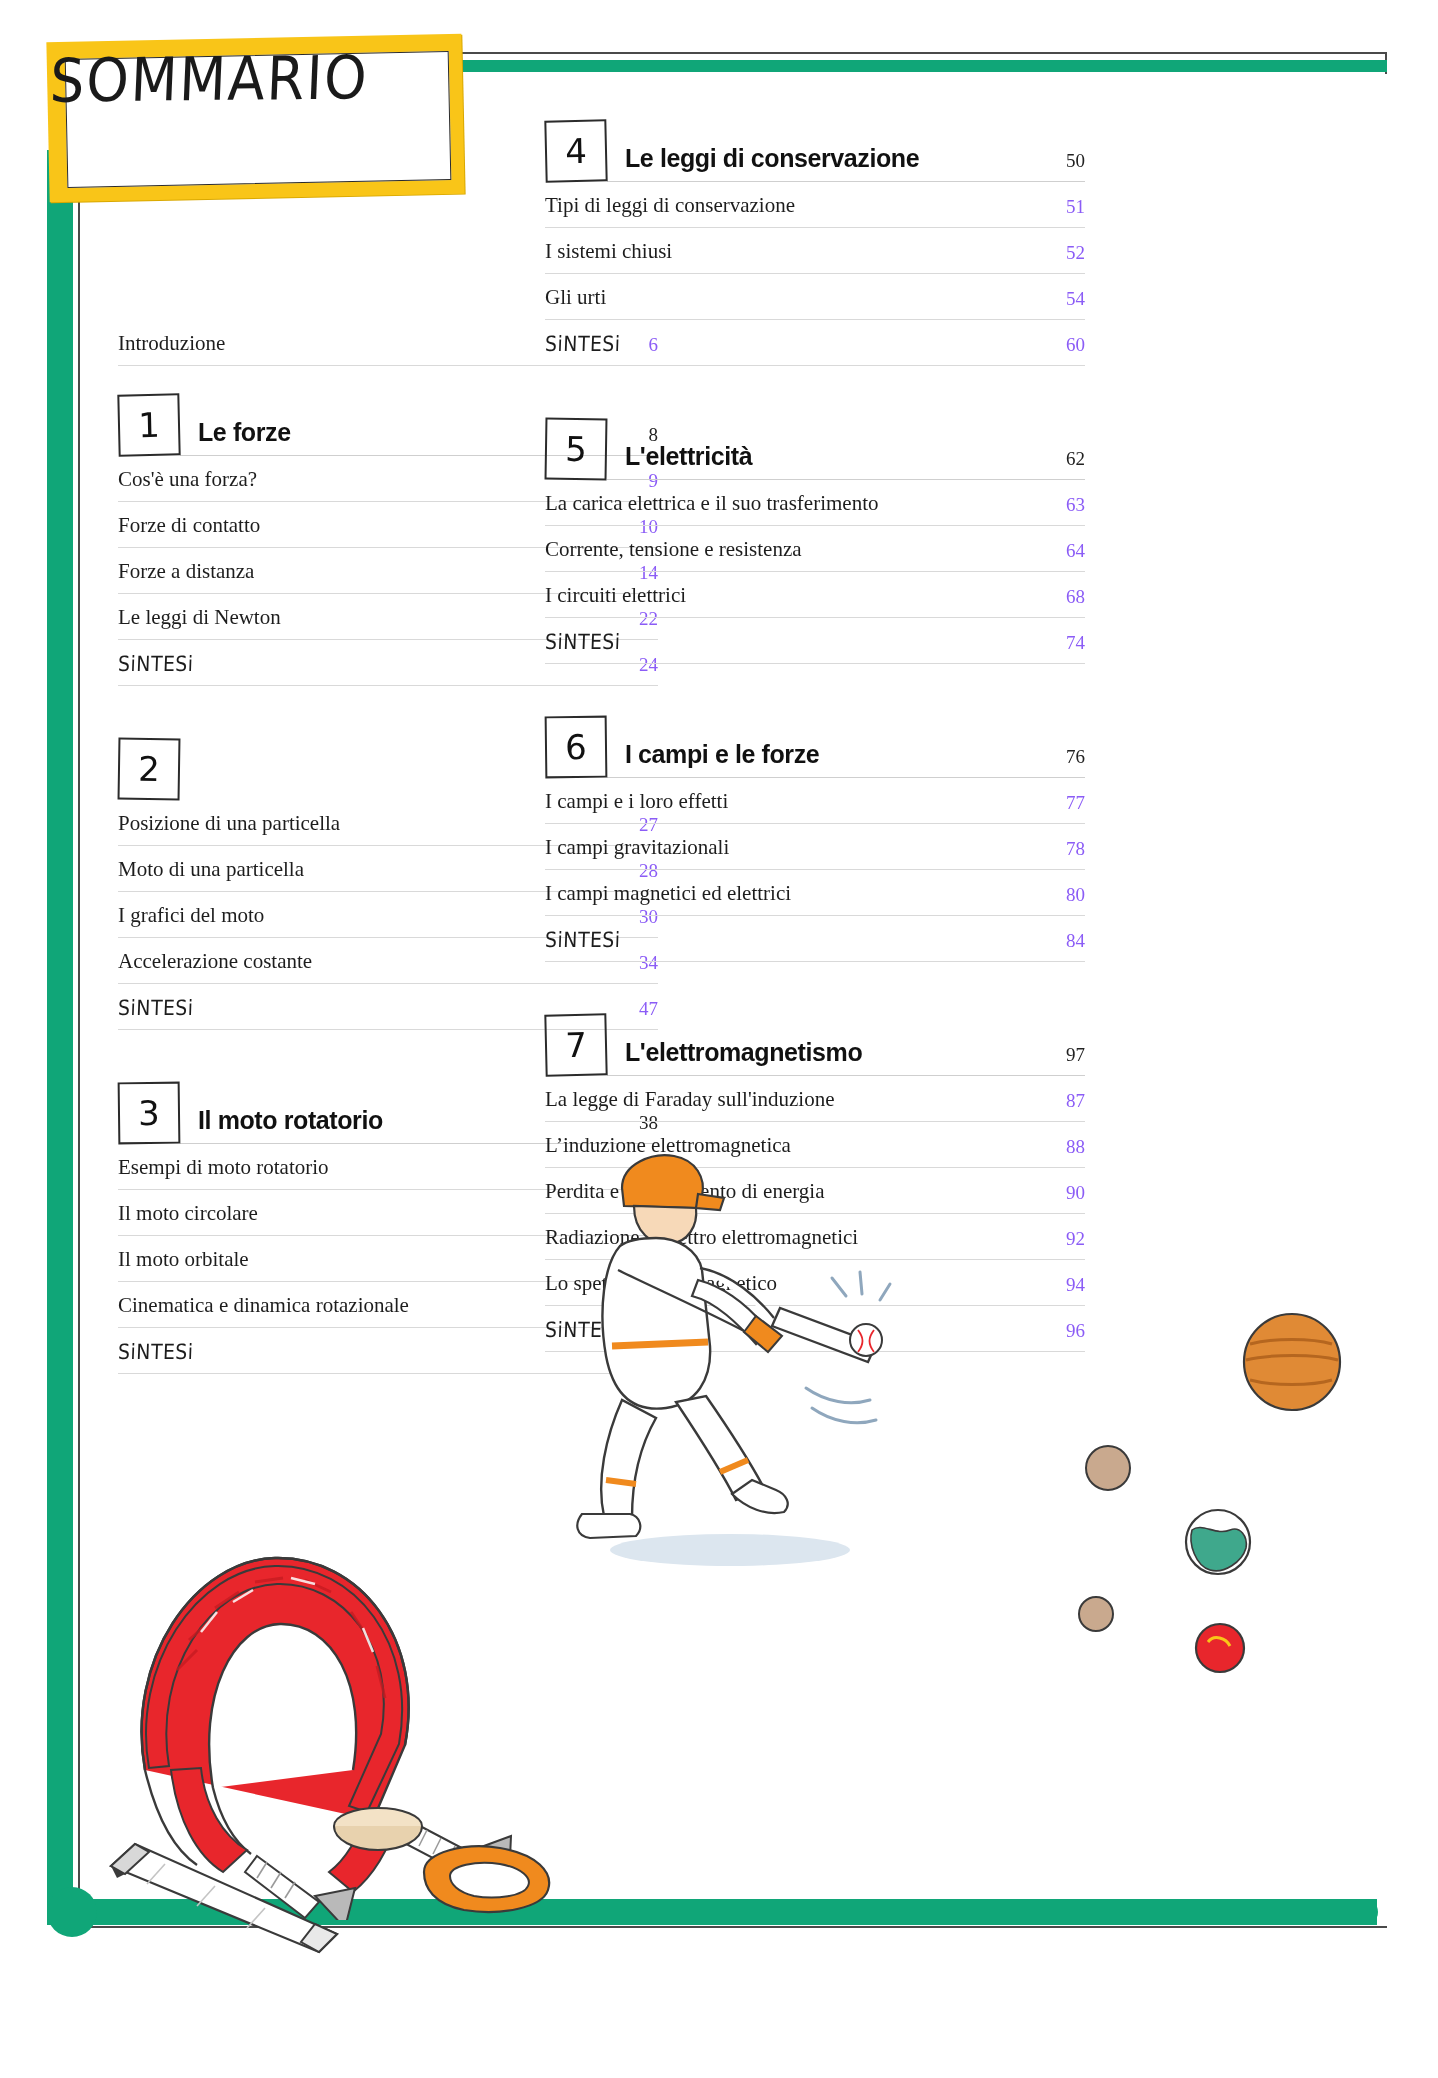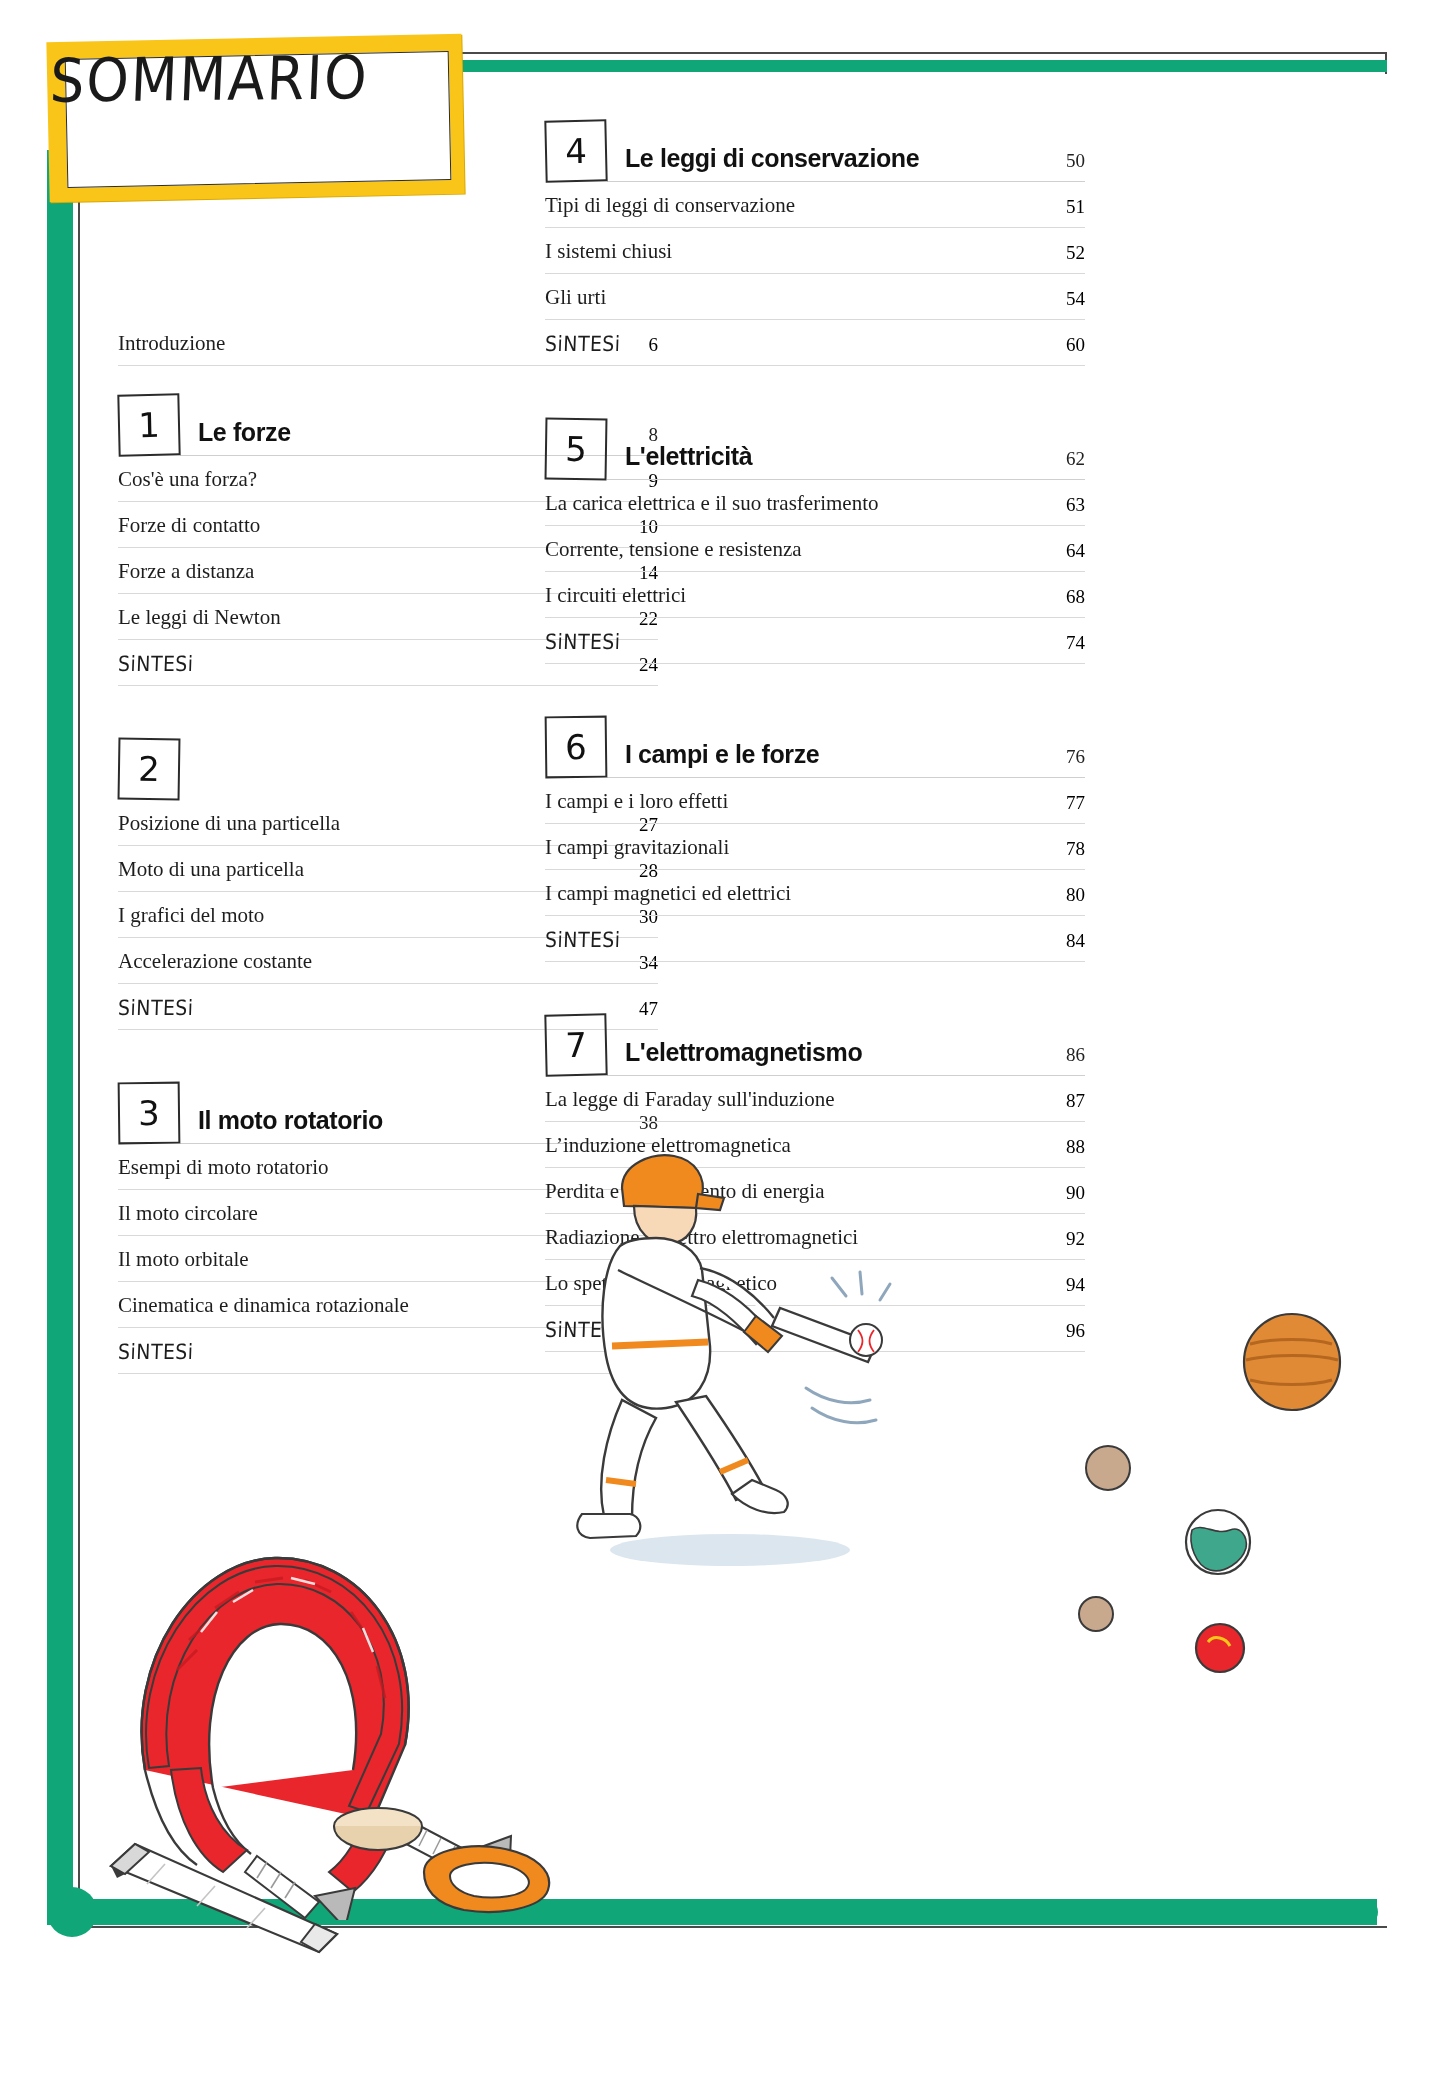--- a/index.html
+++ b/index.html
@@ -51,21 +51,21 @@
   .ch-title { font-family:"Liberation Sans", sans-serif; font-weight:700; font-size:25px; color:#111;
      letter-spacing:-0.4px; white-space:nowrap; }
   .ch-page { font-size:19px; color:#222; font-family:"Liberation Serif", serif; padding-bottom:1px;}
 
   .row { display:flex; align-items:flex-end; justify-content:space-between;
      border-bottom:1.5px solid #d9d9d9; padding:0 0 9px 0; height:46px; }
   .row:last-child { }
   .row-label { font-family:"Liberation Serif", serif; font-size:21px; color:#1d1d1d; }
   .row-label.sintesi { font-family:"DejaVu Sans", sans-serif; font-size:21px; letter-spacing:0.5px;
      font-stretch:condensed; transform:skewX(-2deg); }
-  .row-page { font-family:"Liberation Serif", serif; font-size:19px; color:#000000; }
+  .row-page { font-family:"Liberation Serif", serif; font-size:19px; color:#8b5cf6; }
 
   .intro-row { display:flex; align-items:flex-end; justify-content:space-between;
      border-bottom:1.5px solid #d9d9d9; padding-bottom:9px; height:46px; }
 
   
   .illus { position:absolute; }
   #magnet { left:105px; top:1520px; width:430px; height:400px; }
   #batter { left:560px; top:1150px; width:360px; height:430px; }
   #planets { left:920px; top:1290px; width:450px; height:400px; }
   #pencil { left:105px; top:1830px; width:250px; height:130px; }
@@ -258,21 +258,21 @@
         <div class="row">
           <span class="row-label sintesi">SiNTESi</span>
           <span class="row-page">84</span>
         </div>
       </div>
       <div class="chapter">
         <div class="ch-head">
           <div class="ch-num r1">7</div>
           <div class="ch-title-wrap">
             <span class="ch-title">L'elettromagnetismo</span>
-            <span class="ch-page">86</span>
+            <span class="ch-page">97</span>
           </div>
         </div>
         <div class="row">
           <span class="row-label">La legge di Faraday sull'induzione</span>
           <span class="row-page">87</span>
         </div>
         <div class="row">
           <span class="row-label">L’induzione elettromagnetica</span>
           <span class="row-page">88</span>
         </div>

